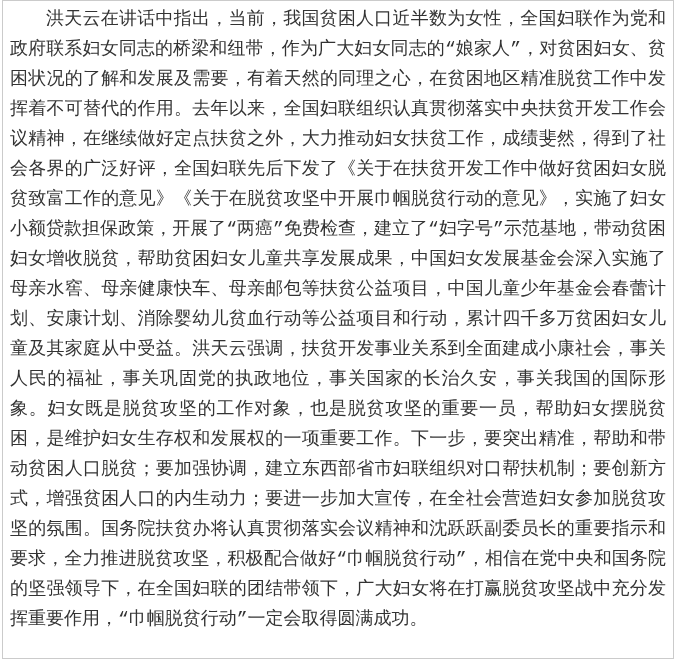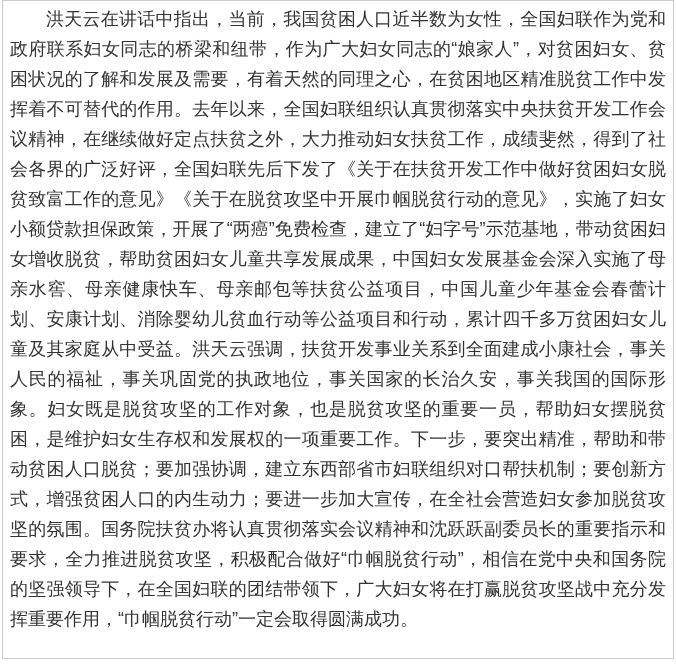--- a/index.html
+++ b/index.html
@@ -23,21 +23,21 @@
   .article-paragraph {
     margin: 0;
     padding: 3px 7px 0 7px;
     font-size: 18px;
     line-height: 30px;
     letter-spacing: 0;
     text-align: justify;
     text-justify: inter-ideograph;
     text-indent: 2em;
     color: var(--text-color, #333333);
-    font-family: Liberation Sans, sans-serif;
+    font-family: Liberation Mono, monospace;
     word-break: break-all;
   }
 </style>
 </head>
 <body>
 
 <div class="article-box">
   <p class="article-paragraph">洪天云在讲话中指出，当前，我国贫困人口近半数为女性，全国妇联作为党和政府联系妇女同志的桥梁和纽带，作为广大妇女同志的“娘家人”，对贫困妇女、贫困状况的了解和发展及需要，有着天然的同理之心，在贫困地区精准脱贫工作中发挥着不可替代的作用。去年以来，全国妇联组织认真贯彻落实中央扶贫开发工作会议精神，在继续做好定点扶贫之外，大力推动妇女扶贫工作，成绩斐然，得到了社会各界的广泛好评，全国妇联先后下发了《关于在扶贫开发工作中做好贫困妇女脱贫致富工作的意见》《关于在脱贫攻坚中开展巾帼脱贫行动的意见》，实施了妇女小额贷款担保政策，开展了“两癌”免费检查，建立了“妇字号”示范基地，带动贫困妇女增收脱贫，帮助贫困妇女儿童共享发展成果，中国妇女发展基金会深入实施了母亲水窖、母亲健康快车、母亲邮包等扶贫公益项目，中国儿童少年基金会春蕾计划、安康计划、消除婴幼儿贫血行动等公益项目和行动，累计四千多万贫困妇女儿童及其家庭从中受益。洪天云强调，扶贫开发事业关系到全面建成小康社会，事关人民的福祉，事关巩固党的执政地位，事关国家的长治久安，事关我国的国际形象。妇女既是脱贫攻坚的工作对象，也是脱贫攻坚的重要一员，帮助妇女摆脱贫困，是维护妇女生存权和发展权的一项重要工作。下一步，要突出精准，帮助和带动贫困人口脱贫；要加强协调，建立东西部省市妇联组织对口帮扶机制；要创新方式，增强贫困人口的内生动力；要进一步加大宣传，在全社会营造妇女参加脱贫攻坚的氛围。国务院扶贫办将认真贯彻落实会议精神和沈跃跃副委员长的重要指示和要求，全力推进脱贫攻坚，积极配合做好“巾帼脱贫行动”，相信在党中央和国务院的坚强领导下，在全国妇联的团结带领下，广大妇女将在打赢脱贫攻坚战中充分发挥重要作用，“巾帼脱贫行动”一定会取得圆满成功。</p>
 </div>
 

